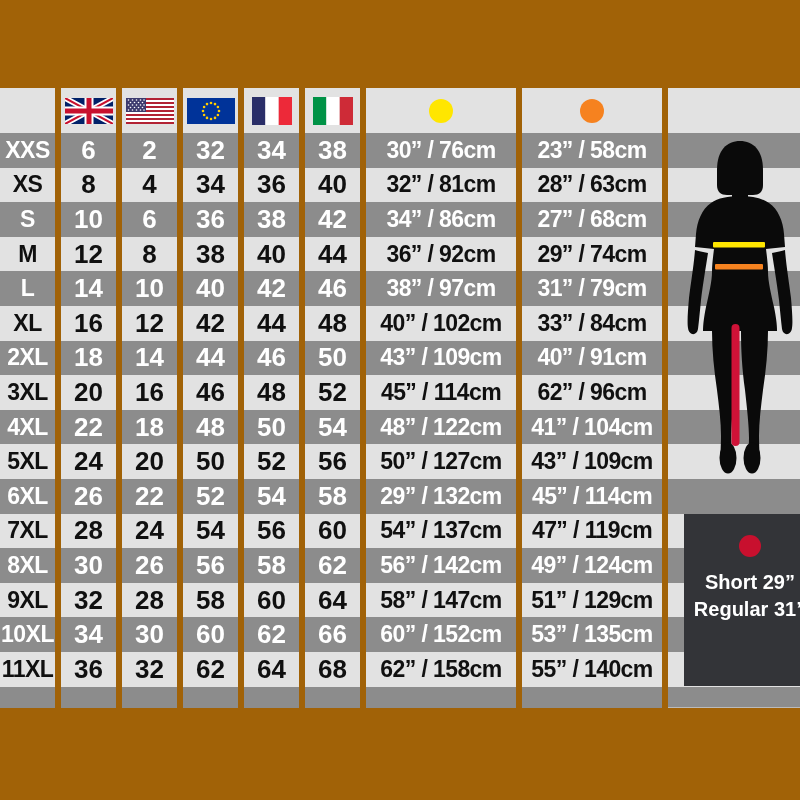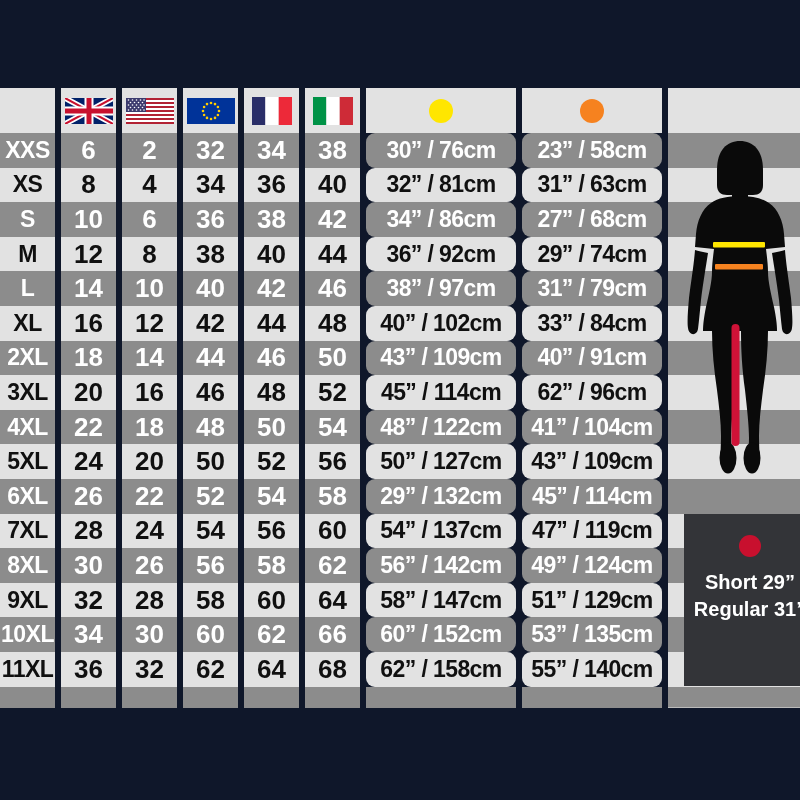--- a/index.html
+++ b/index.html
@@ -1,29 +1,29 @@
 <!DOCTYPE html>
 <html style="--stripe-dark: #8c8c8c; --stripe-light: #e2e2e2; --box-dark: #333438; --red: #c8102e; --yellow: #ffe600; --orange: #f6821f;"><head>
 <meta charset="utf-8">
 <style>
   html,body{margin:0;padding:0;background:#fff;}
-  .canvas{position:relative;width:800px;height:800px;background:#0f172a;overflow:hidden;
+  .canvas{position:relative;width:800px;height:800px;background:#a16207;overflow:hidden;
           font-family:"Liberation Sans",sans-serif;font-weight:bold;}
   .table-grid{position:absolute;left:0;top:88px;display:grid;
       grid-template-columns:55px 55px 55px 55px 55px 55px 150px 140px;
       grid-template-rows:45px repeat(16,34.6px) 21px;
       column-gap:6px;}
   .row{display:contents;}
   .cell{display:flex;align-items:center;justify-content:center;overflow:hidden;}
   .header-cell{background:var(--stripe-light);}
   .dark{background:var(--stripe-dark);color:#fff;}
   .light{background:var(--stripe-light);color:#101010;}
   .label-cell{font-size:23px;letter-spacing:-0.5px;}
   .size-cell{font-size:26px;}
-  .meas-cell{font-size:23px;letter-spacing:-0.6px;white-space:nowrap;border-radius:9px;}
+  .meas-cell{font-size:23px;letter-spacing:-0.6px;white-space:nowrap;}
   .dot{width:24px;height:24px;border-radius:50%;}
   .dot-yellow{background:var(--yellow);}
   .dot-orange{background:var(--orange);}
   .flag{display:block;}
   
   .panel{position:absolute;left:668px;top:88px;width:132px;height:619.6px;
       background:
         linear-gradient(var(--stripe-light),var(--stripe-light)) 0 0/100% 45px no-repeat,
         repeating-linear-gradient(to bottom,var(--stripe-dark) 0 34.6px,var(--stripe-light) 34.6px 69.2px) 0 45px/100% 574.6px no-repeat,
         #fff;}
@@ -126,21 +126,21 @@
       </div>
       <div class="cell header-cell">
         <span class="dot dot-yellow"></span>
       </div>
       <div class="cell header-cell">
         <span class="dot dot-orange"></span>
       </div>
     </div>
 
     <div class="row"><div class="cell label-cell dark">XXS</div><div class="cell size-cell dark">6</div><div class="cell size-cell dark">2</div><div class="cell size-cell dark">32</div><div class="cell size-cell dark">34</div><div class="cell size-cell dark">38</div><div class="cell meas-cell dark">30” / 76cm</div><div class="cell meas-cell dark">23” / 58cm</div></div>
-      <div class="row"><div class="cell label-cell light">XS</div><div class="cell size-cell light">8</div><div class="cell size-cell light">4</div><div class="cell size-cell light">34</div><div class="cell size-cell light">36</div><div class="cell size-cell light">40</div><div class="cell meas-cell light">32” / 81cm</div><div class="cell meas-cell light">31” / 63cm</div></div>
+      <div class="row"><div class="cell label-cell light">XS</div><div class="cell size-cell light">8</div><div class="cell size-cell light">4</div><div class="cell size-cell light">34</div><div class="cell size-cell light">36</div><div class="cell size-cell light">40</div><div class="cell meas-cell light">32” / 81cm</div><div class="cell meas-cell light">28” / 63cm</div></div>
       <div class="row"><div class="cell label-cell dark">S</div><div class="cell size-cell dark">10</div><div class="cell size-cell dark">6</div><div class="cell size-cell dark">36</div><div class="cell size-cell dark">38</div><div class="cell size-cell dark">42</div><div class="cell meas-cell dark">34” / 86cm</div><div class="cell meas-cell dark">27” / 68cm</div></div>
       <div class="row"><div class="cell label-cell light">M</div><div class="cell size-cell light">12</div><div class="cell size-cell light">8</div><div class="cell size-cell light">38</div><div class="cell size-cell light">40</div><div class="cell size-cell light">44</div><div class="cell meas-cell light">36” / 92cm</div><div class="cell meas-cell light">29” / 74cm</div></div>
       <div class="row"><div class="cell label-cell dark">L</div><div class="cell size-cell dark">14</div><div class="cell size-cell dark">10</div><div class="cell size-cell dark">40</div><div class="cell size-cell dark">42</div><div class="cell size-cell dark">46</div><div class="cell meas-cell dark">38” / 97cm</div><div class="cell meas-cell dark">31” / 79cm</div></div>
       <div class="row"><div class="cell label-cell light">XL</div><div class="cell size-cell light">16</div><div class="cell size-cell light">12</div><div class="cell size-cell light">42</div><div class="cell size-cell light">44</div><div class="cell size-cell light">48</div><div class="cell meas-cell light">40” / 102cm</div><div class="cell meas-cell light">33” / 84cm</div></div>
       <div class="row"><div class="cell label-cell dark">2XL</div><div class="cell size-cell dark">18</div><div class="cell size-cell dark">14</div><div class="cell size-cell dark">44</div><div class="cell size-cell dark">46</div><div class="cell size-cell dark">50</div><div class="cell meas-cell dark">43” / 109cm</div><div class="cell meas-cell dark">40” / 91cm</div></div>
       <div class="row"><div class="cell label-cell light">3XL</div><div class="cell size-cell light">20</div><div class="cell size-cell light">16</div><div class="cell size-cell light">46</div><div class="cell size-cell light">48</div><div class="cell size-cell light">52</div><div class="cell meas-cell light">45” / 114cm</div><div class="cell meas-cell light">62” / 96cm</div></div>
       <div class="row"><div class="cell label-cell dark">4XL</div><div class="cell size-cell dark">22</div><div class="cell size-cell dark">18</div><div class="cell size-cell dark">48</div><div class="cell size-cell dark">50</div><div class="cell size-cell dark">54</div><div class="cell meas-cell dark">48” / 122cm</div><div class="cell meas-cell dark">41” / 104cm</div></div>
       <div class="row"><div class="cell label-cell light">5XL</div><div class="cell size-cell light">24</div><div class="cell size-cell light">20</div><div class="cell size-cell light">50</div><div class="cell size-cell light">52</div><div class="cell size-cell light">56</div><div class="cell meas-cell light">50” / 127cm</div><div class="cell meas-cell light">43” / 109cm</div></div>
       <div class="row"><div class="cell label-cell dark">6XL</div><div class="cell size-cell dark">26</div><div class="cell size-cell dark">22</div><div class="cell size-cell dark">52</div><div class="cell size-cell dark">54</div><div class="cell size-cell dark">58</div><div class="cell meas-cell dark">29” / 132cm</div><div class="cell meas-cell dark">45” / 114cm</div></div>
       <div class="row"><div class="cell label-cell light">7XL</div><div class="cell size-cell light">28</div><div class="cell size-cell light">24</div><div class="cell size-cell light">54</div><div class="cell size-cell light">56</div><div class="cell size-cell light">60</div><div class="cell meas-cell light">54” / 137cm</div><div class="cell meas-cell light">47” / 119cm</div></div>

